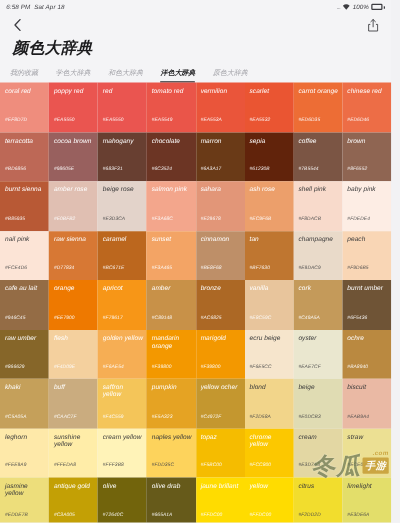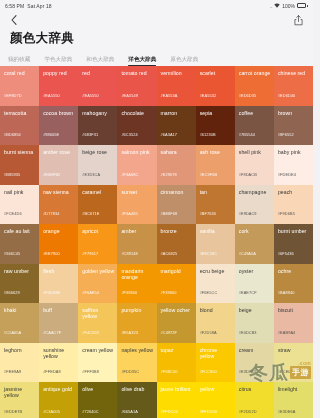--- a/index.html
+++ b/index.html
@@ -2,21 +2,21 @@
 <html><head>
 <meta charset="utf-8">
 <style>
   html,body{margin:0;padding:0;}
   body{
     width:313px;height:418px;overflow:hidden;
     background:#f2f2f4;
     font-family:"Liberation Sans","DejaVu Sans",sans-serif;
     -webkit-font-smoothing:antialiased;
   }
-  .app{width:313px;height:418px;position:relative;background:#f4f4f6;}
+  .app{width:313px;height:418px;position:relative;background:#f4f4f6;font-style:italic;}
 
   
   .statusbar{
     height:11px;display:flex;align-items:center;
     padding:0 5px;font-size:5px;color:#3c3c41;
     background:#f4f4f6;
   }
   .sb-left{display:flex;gap:3px;align-items:center;letter-spacing:.1px;}
   .sb-right{margin-left:auto;display:flex;gap:2px;align-items:center;}
   .sb-dots{letter-spacing:-.5px;color:#8a8a90;}

